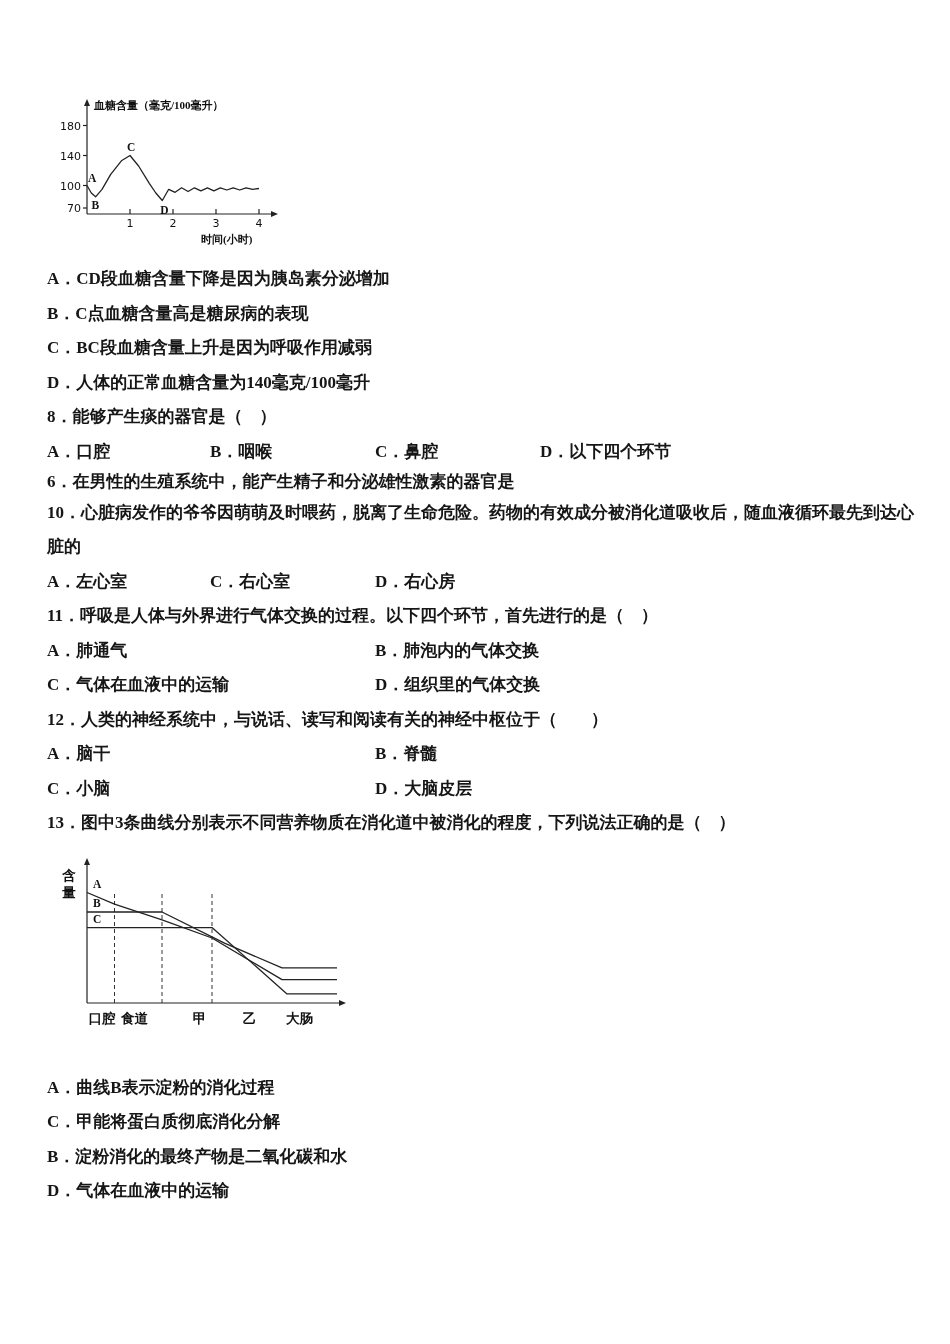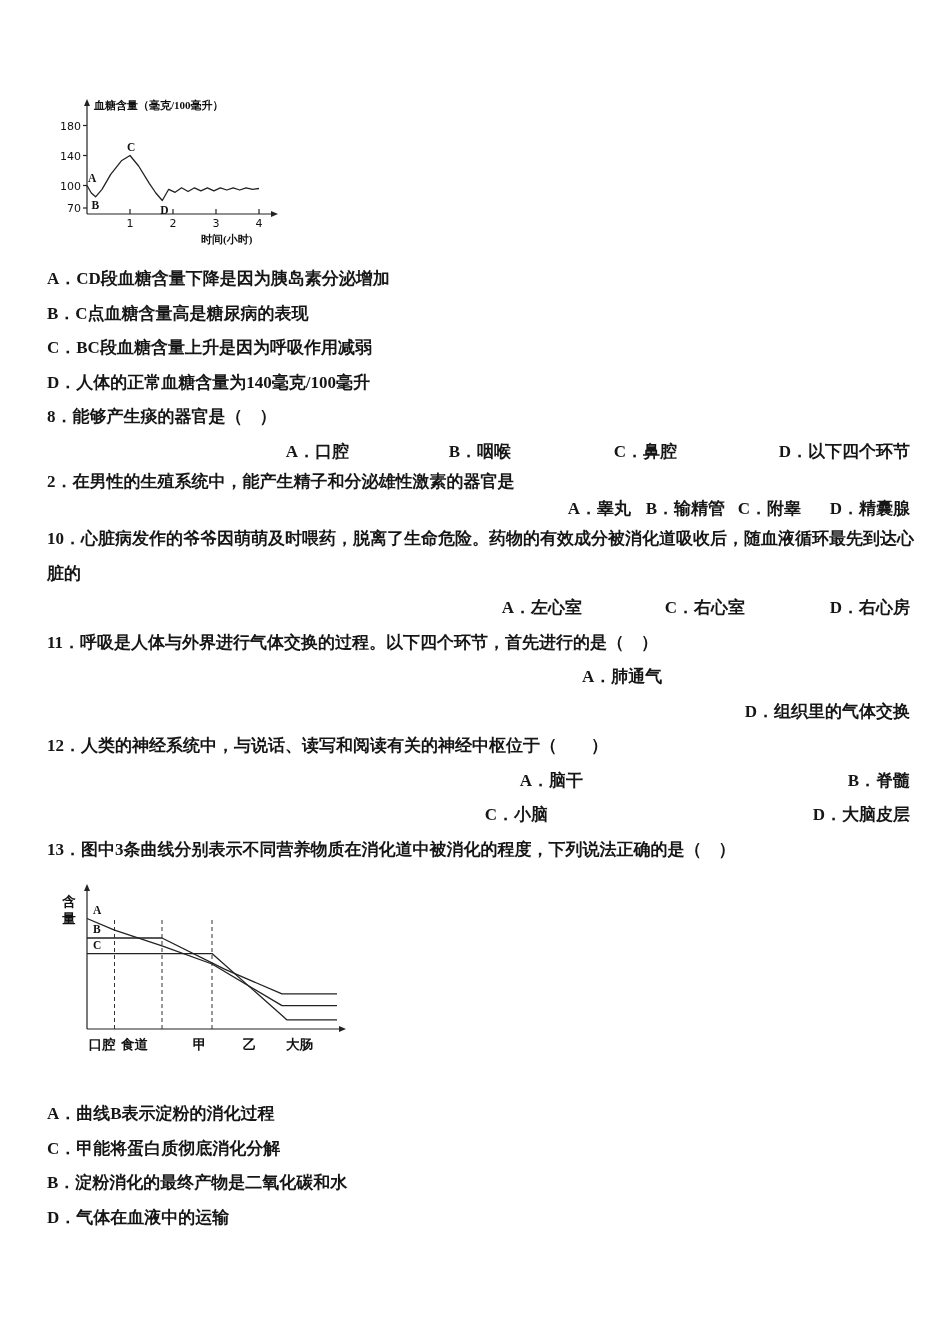--- a/index.html
+++ b/index.html
@@ -1,21 +1,21 @@
 <!DOCTYPE html>
 <html><head>
 <meta charset="utf-8">
 <style>
   *{box-sizing:border-box;margin:0;padding:0}
   html,body{background:#ffffff}
   body{width:950px;height:1344px;color:#161616;font-family:"Liberation Serif","DejaVu Serif",serif;}
   .page{width:950px;height:1344px;padding:96px 40px 3px 47px;overflow:hidden;background:#fff;}
   .line{font-size:17px;line-height:34.5px;font-weight:700;white-space:nowrap;}
   .tight{line-height:26.5px;}
-  .row4,.row2,.rowq9{display:flex;justify-content:flex-end;}
+  .row4,.row2,.rowq9{display:flex;}
   .row4 .c1{width:163px}.row4 .c2{width:165px}.row4 .c3{width:165px}
   .row2 .cl{width:328px}
   .rowq9 .c1{width:78px}.rowq9 .c2{width:92px}.rowq9 .c3{width:92px}
   .chart{display:block;}
   .chart1{margin:0 0 14px 6px;width:240px;height:152px;}
   .chart2{margin:12px 0 26px 2px;width:310px;height:192px;}
   svg{overflow:visible;display:block}
   .ax{stroke:#222;stroke-width:1.2;fill:none}
   .arrow{fill:#222;stroke:none}
   .curve{fill:none;stroke:#222;stroke-width:1.3;stroke-linejoin:round}
@@ -70,41 +70,37 @@
   </section>
 
   <div class="line">8．能够产生痰的器官是（　）</div>
   <div class="line row4">
     <span class="c1">A．口腔</span>
     <span class="c2">B．咽喉</span>
     <span class="c3">C．鼻腔</span>
     <span class="c4">D．以下四个环节</span>
   </div>
 
-  <div class="line tight">2．在男性的生殖系统中，能产生精子和分泌雄性激素的器官是</div>
-  <div class="line tight rowq9">
-    <span class="c1">A．睾丸</span>
-    <span class="c2">B．输精管</span>
-    <span class="c3">C．附睾</span>
-    <span class="c4">D．精囊腺</span>
-  </div>
+  <div class="line tight">6．在男性的生殖系统中，能产生精子和分泌雄性激素的器官是</div>
 
   <div class="line">10．心脏病发作的爷爷因萌萌及时喂药，脱离了生命危险。药物的有效成分被消化道吸收后，随血液循环最先到达心</div>
   <div class="line">脏的</div>
   <div class="line row4">
     <span class="c1">A．左心室</span>
     <span class="c3">C．右心室</span>
     <span class="c4">D．右心房</span>
   </div>
 
   <div class="line">11．呼吸是人体与外界进行气体交换的过程。以下四个环节，首先进行的是（　）</div>
   <div class="line row2">
     <span class="cl">A．肺通气</span>
+    <span class="cr">B．肺泡内的气体交换</span>
   </div>
   <div class="line row2">
+    <span class="cl">C．气体在血液中的运输</span>
     <span class="cr">D．组织里的气体交换</span>
   </div>
 
   <div class="line">12．人类的神经系统中，与说话、读写和阅读有关的神经中枢位于（　　）</div>
   <div class="line row2">
     <span class="cl">A．脑干</span>
     <span class="cr">B．脊髓</span>
   </div>
   <div class="line row2">
     <span class="cl">C．小脑</span>

